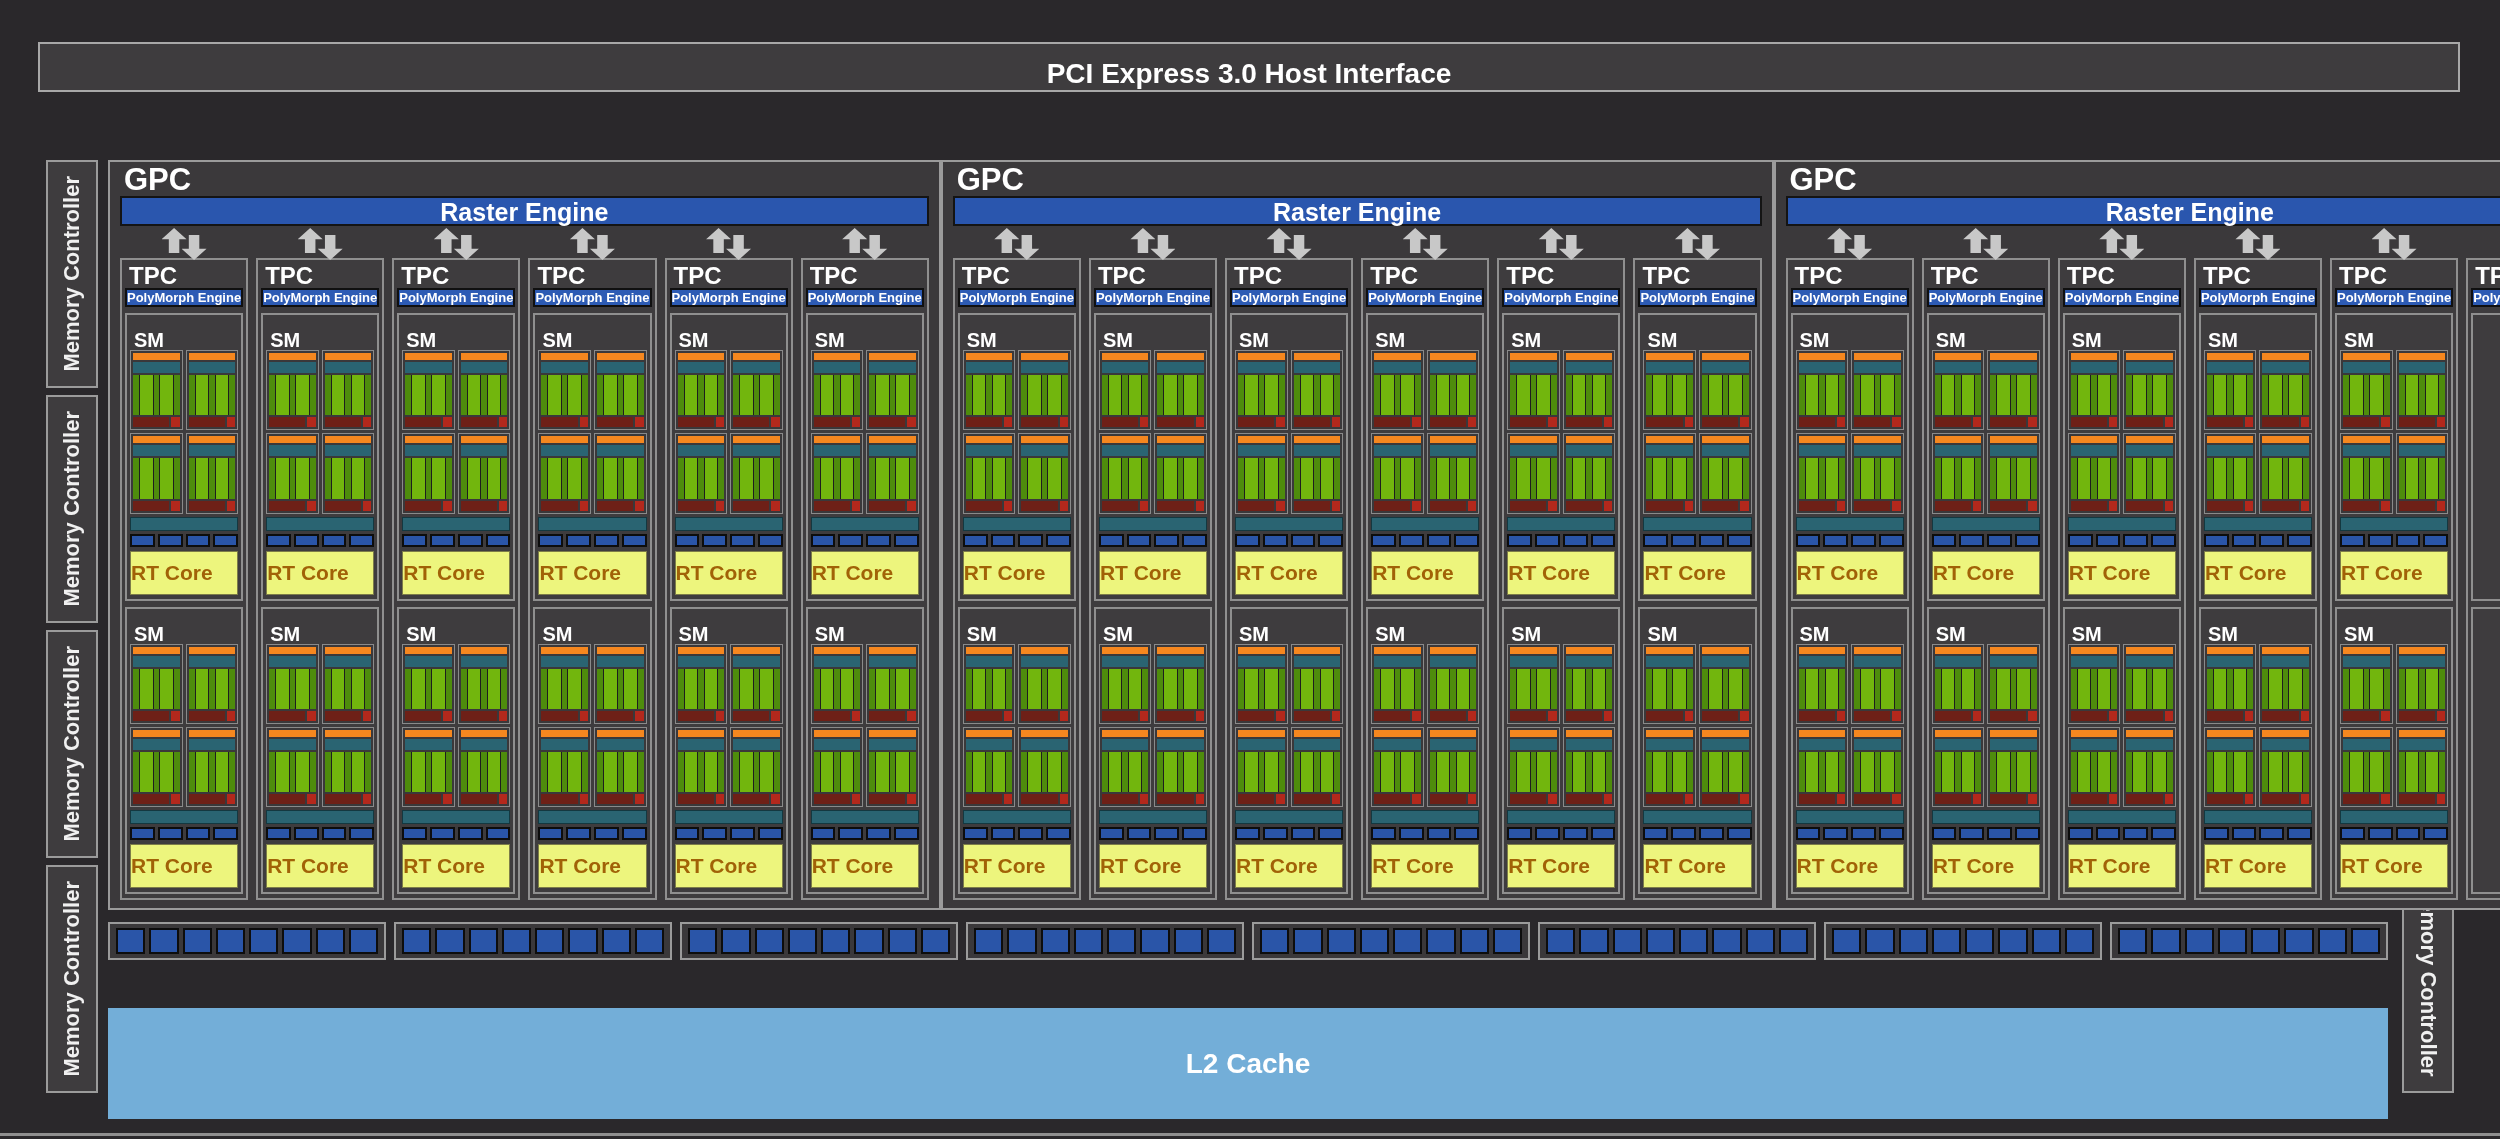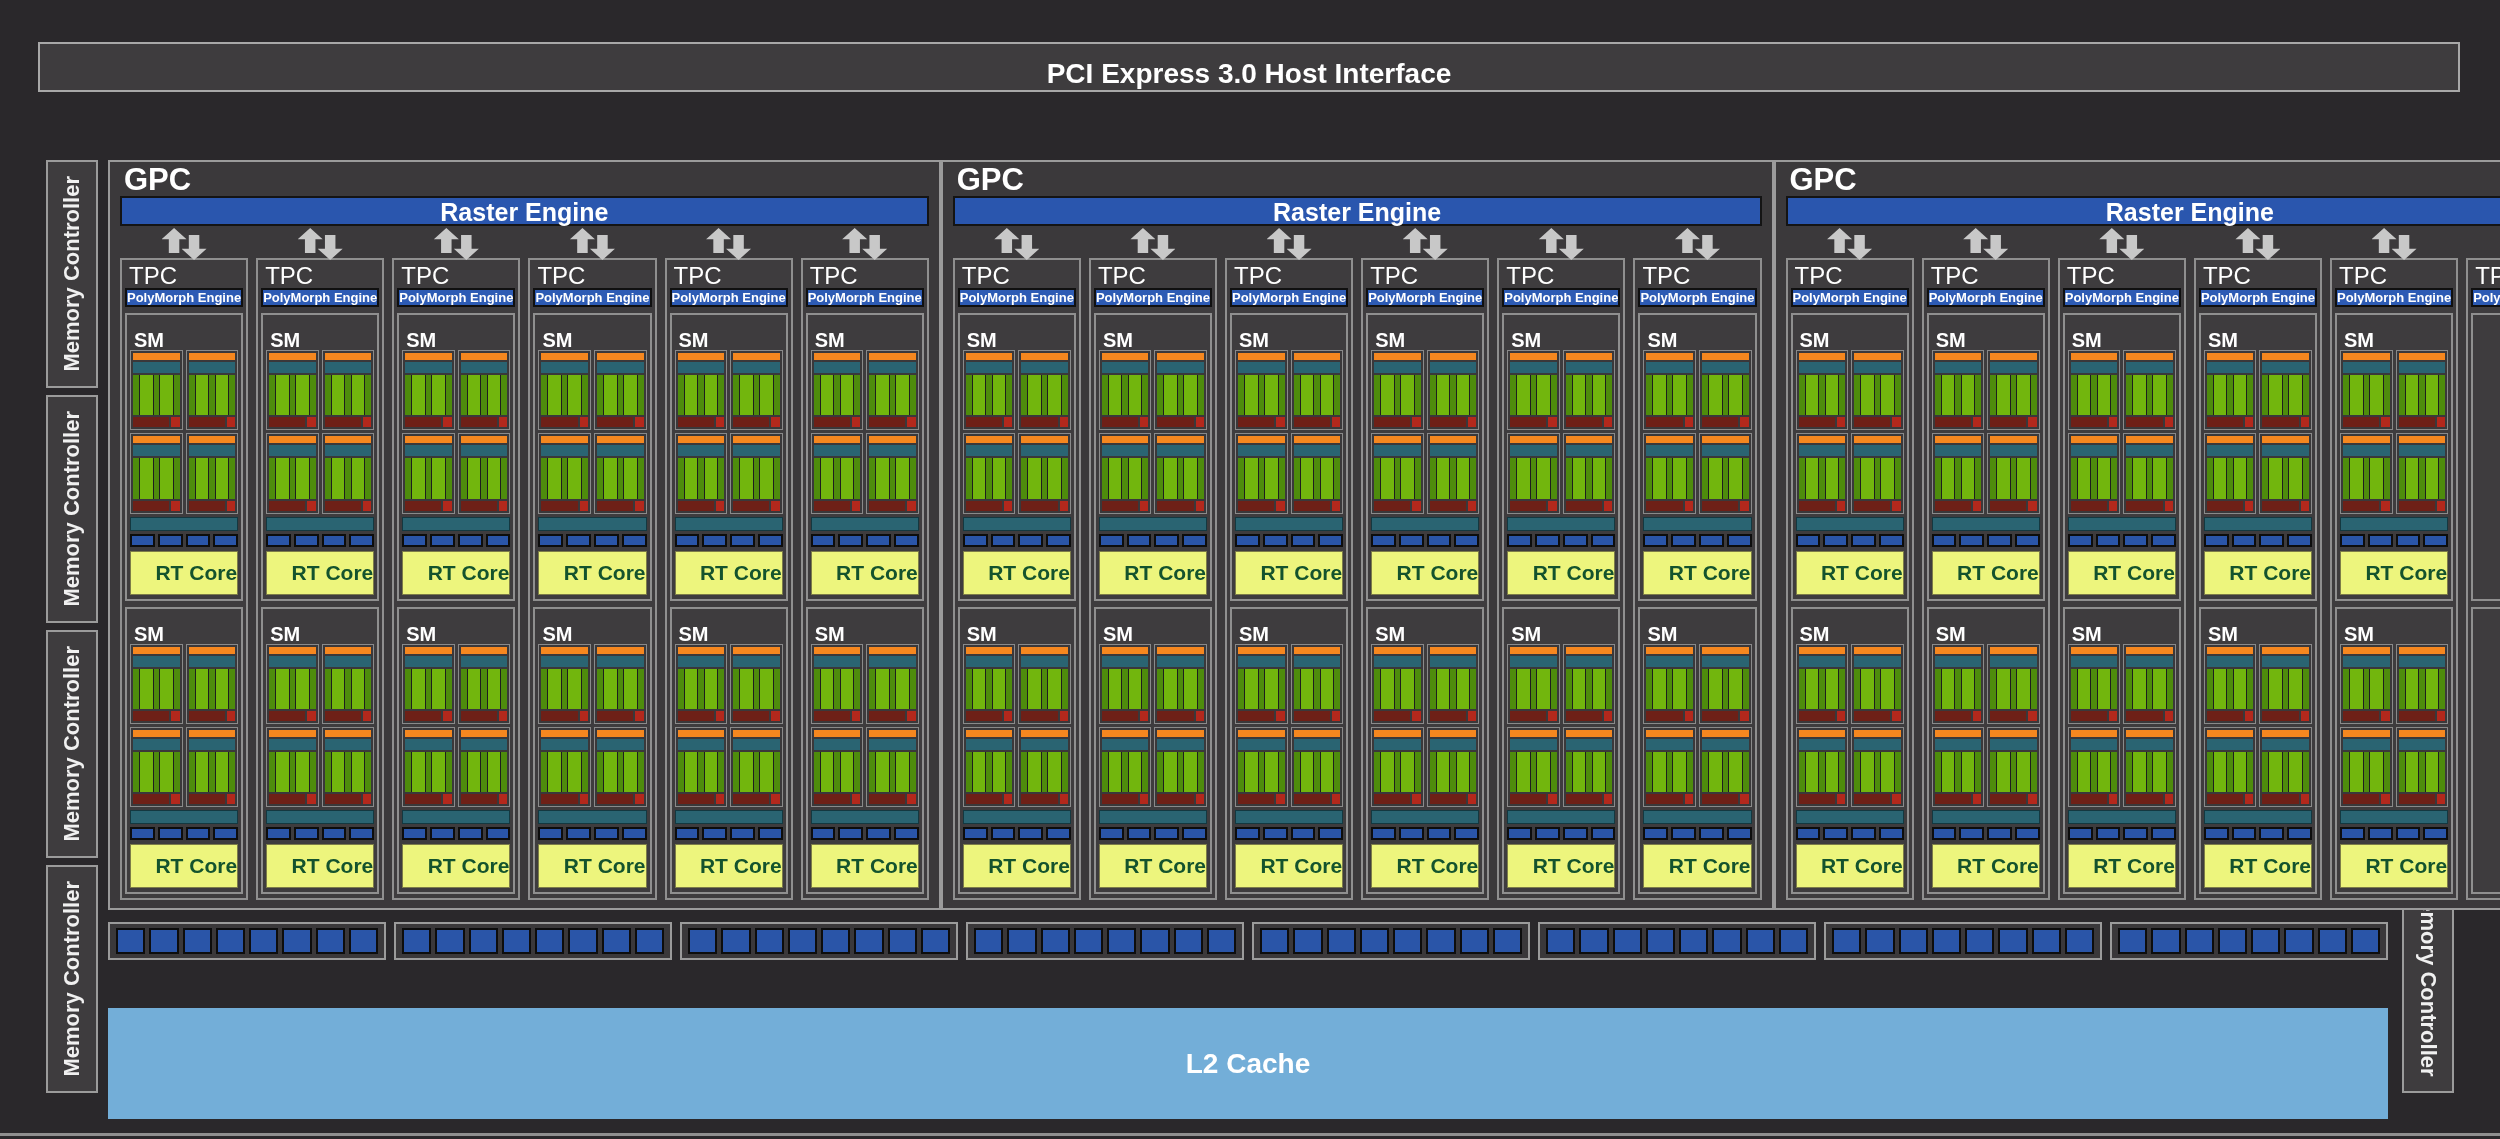--- a/index.html
+++ b/index.html
@@ -38,21 +38,21 @@
   .arrow{width:25px;height:25px;background:#c8c8c8;}
   .arrow.up{clip-path:polygon(50% 0,100% 45%,71% 45%,71% 100%,29% 100%,29% 45%,0 45%);}
   .arrow.down{clip-path:polygon(29% 0,71% 0,71% 55%,100% 55%,50% 100%,0 55%,29% 55%);
               margin-left:-5px;margin-top:7px;}
   .tpc-row{flex:1;display:flex;gap:8px;margin:2px 10px 8px;}
 
   
   .tpc{flex:1;background:#3e3c3e;border:2px solid #8f8f8f;box-sizing:border-box;
        display:flex;flex-direction:column;padding:2px 3px 4px;}
   .tpc-label{height:26px;line-height:27px;padding-left:4px;color:#fff;
-             font-size:24px;font-weight:normal;}
+             font-size:24px;font-weight:bold;}
   .polymorph{height:19px;background:#2d5bb4;border:2px solid #101010;box-sizing:border-box;
              display:flex;justify-content:center;
              color:#fff;font-weight:bold;font-size:13px;white-space:nowrap;}
 
   
   .sm{flex:1;margin-top:6px;background:#3e3c3e;border:2px solid #8f8f8f;
       box-sizing:border-box;display:flex;flex-direction:column;padding:15px 3px 4px;}
   .sm-label{height:20px;line-height:21px;padding-left:4px;color:#fff;
             font-size:20px;font-weight:bold;}
   .subcore-grid{flex:1;display:grid;grid-template-columns:1fr 1fr;
@@ -65,22 +65,22 @@
           #4e8c0c 0 13%, #1e1e1e 13% 15%, #72b60d 15% 42%, #1e1e1e 42% 44%,
           #4e8c0c 44% 56%, #1e1e1e 56% 58%, #72b60d 58% 85%, #1e1e1e 85% 87%,
           #4e8c0c 87% 100%);}
   .subcore-bottom{height:10px;display:flex;gap:2px;}
   .bar-maroon{flex:1;background:#6e2017;}
   .sq-red{width:18%;background:#b3281c;}
   .sm-teal{height:12px;margin-top:3px;background:#2a6472;border:1px solid #143840;}
   .blue-row{height:13px;margin-top:3px;display:flex;gap:3px;}
   .blue-sq{flex:1;background:#2a55a8;border:2px solid #0d0d0d;box-sizing:border-box;}
   .rt{height:42px;margin-top:4px;background:#edf57d;border:1px solid #7c7c49;
-      display:flex;align-items:center;justify-content:flex-end;
-      color:#14532d;font-weight:bold;font-size:21px;}
+      display:flex;align-items:center;justify-content:flex-start;
+      color:#a16207;font-weight:bold;font-size:21px;}
 
   
   .mif-row{position:absolute;left:108px;top:922px;width:2280px;height:38px;
            display:flex;gap:8px;}
   .mif-group{flex:1;background:#3a383a;border:2px solid #9b9b9b;box-sizing:border-box;
              display:flex;gap:4px;padding:4px 6px;}
   .mif-sq{flex:1;background:#2a55a8;border:2px solid #0d0d0d;box-sizing:border-box;}
   .l2{position:absolute;left:108px;top:1008px;width:2280px;height:111px;
       background:#73aed8;display:flex;align-items:center;justify-content:center;
       color:#fff;font-weight:bold;font-size:28px;}

